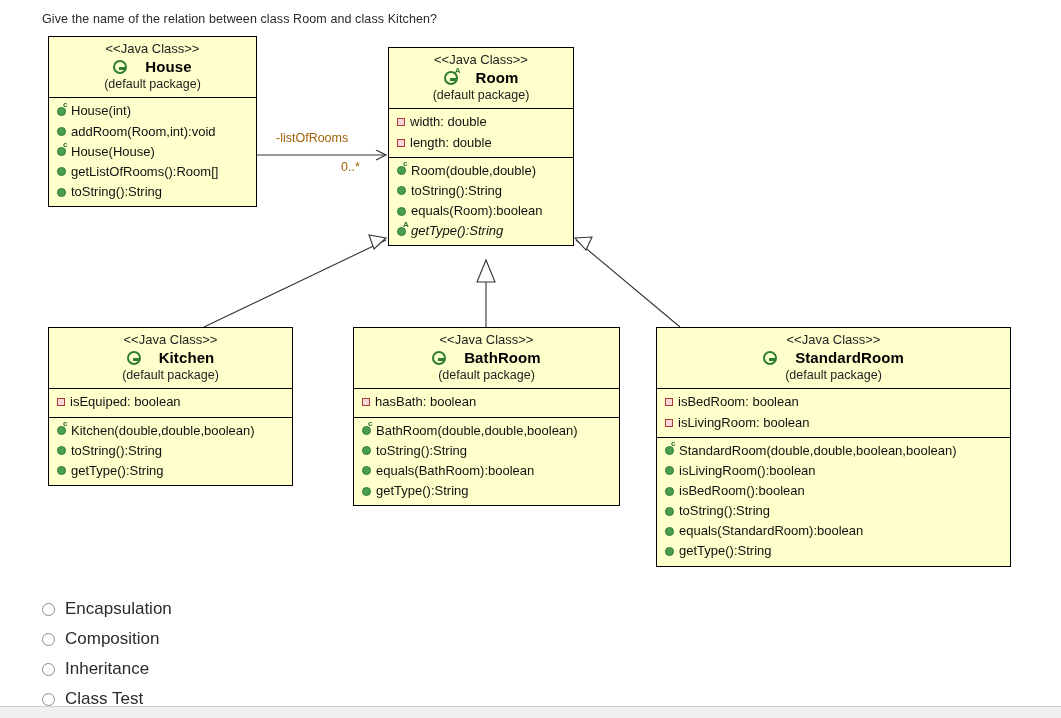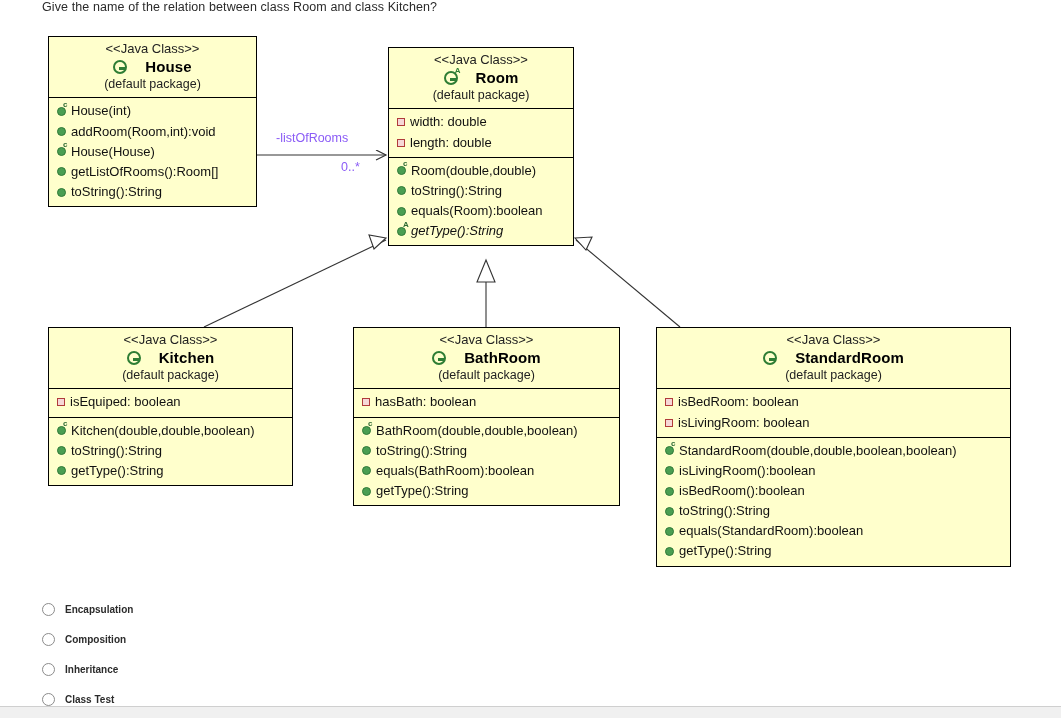--- a/index.html
+++ b/index.html
@@ -8,21 +8,21 @@
     width: 1061px; height: 718px;
     background: #ffffff;
     font-family: "Liberation Sans", sans-serif;
     overflow: hidden;
   }
   #root { position: relative; width: 1061px; height: 718px; background:#fff; }
 
   
   .question {
     position: absolute;
-    left: 42px; top: 0;
+    left: 42px; top: 12px;
     font-size: 12.5px;
     color: #2b2b2b;
     letter-spacing: 0.1px;
     white-space: nowrap;
   }
 
   
   .uml-class {
     position: absolute;
     background: #ffffcc;
@@ -104,39 +104,39 @@
     color: #2e7d34;
     line-height: 1;
   }
 
   
   #edges { position: absolute; left:0; top:0; width: 1061px; height: 718px; pointer-events: none; }
 
   .edge-label {
     position: absolute;
     font-size: 12.5px;
-    color: #8b5cf6;
+    color: #a16207;
     white-space: nowrap;
   }
 
   
   .answers { position: absolute; left: 42px; top: 594px; }
   .answer-row {
     display: flex; align-items: center;
     gap: 10px;
     height: 30px;
   }
   .radio {
     width: 13px; height: 13px;
     border-radius: 50%;
     border: 1px solid #8c8c8c;
     background: #fff;
     flex: 0 0 auto;
   }
-  .answer-label { font-size: 10px; color: #2b2b2b; font-weight: bold; }
+  .answer-label { font-size: 17px; color: #2b2b2b; }
 
   .footer-bar {
     position: absolute;
     left: 0; top: 706px;
     width: 1061px; height: 12px;
     background: #f0f0f0;
     border-top: 1px solid #cfcfcf;
   }
 </style>
 </head>

